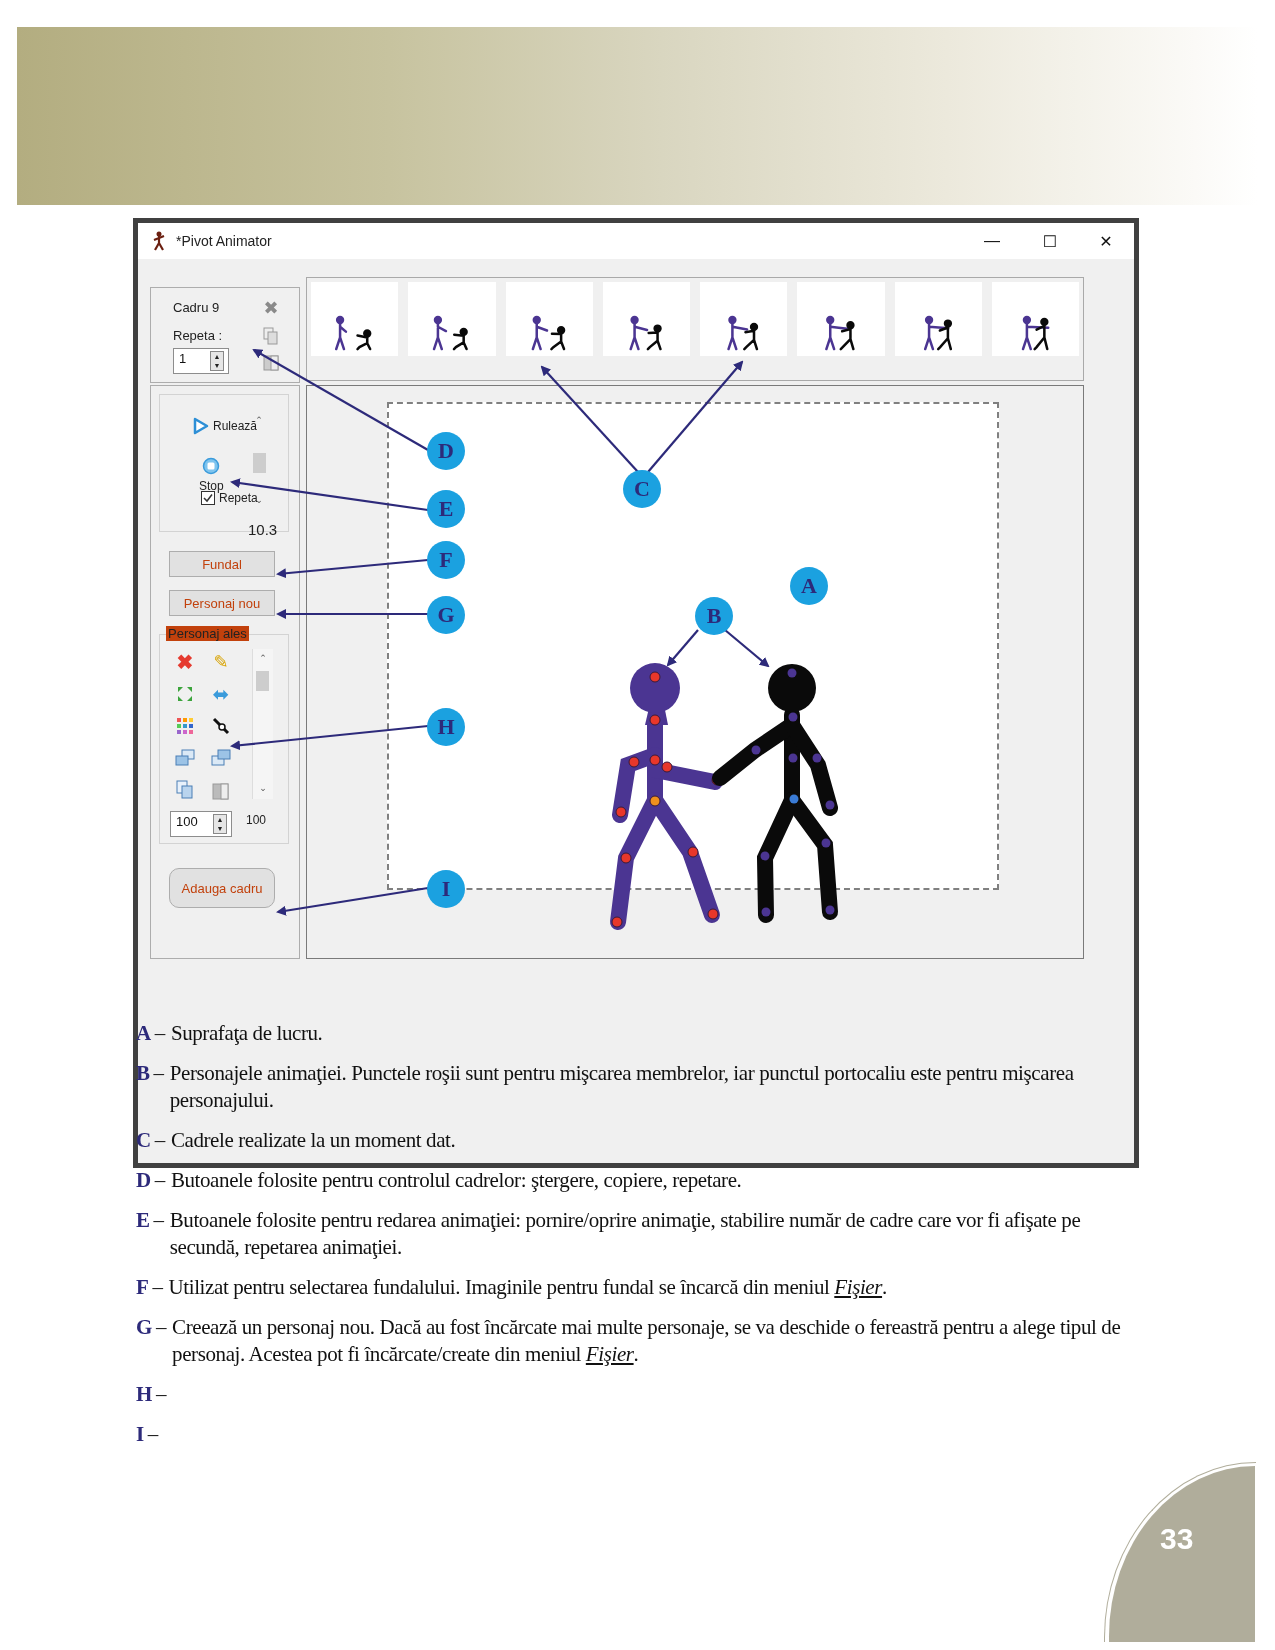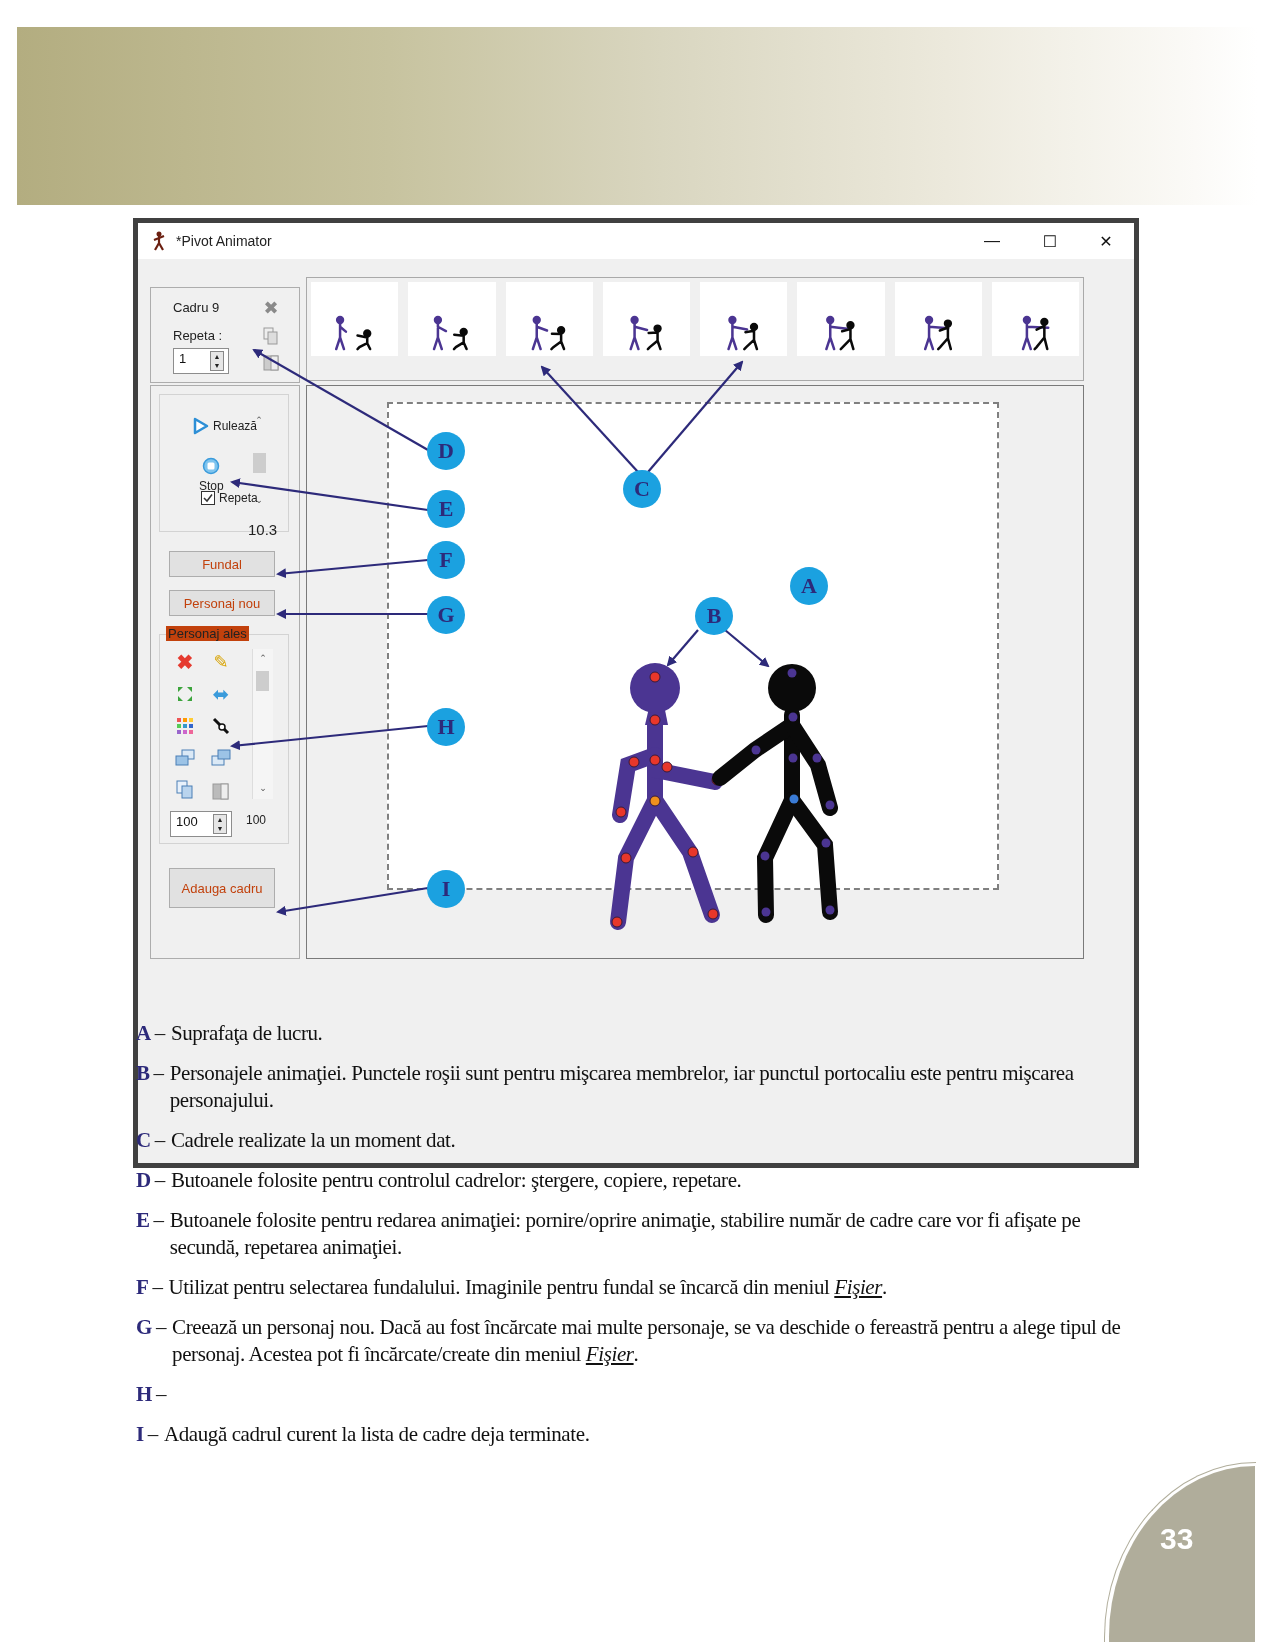--- a/index.html
+++ b/index.html
@@ -38,21 +38,21 @@
   .play-group { position: absolute; left: 8px; top: 8px; width: 130px; height: 138px; border: 1px solid #d3d3d3; box-sizing: border-box; }
   .play-row { position: absolute; left: 8px; font-size: 12px; color: #222; display: flex; align-items: center; gap: 4px; cursor: pointer; margin-left: 25px; }
   .play-scroll { position: absolute; left: 92px; top: 14px; width: 14px; height: 104px; }
   .scroll-thumb { position: absolute; left: 1px; width: 13px; background: #cdcdcd; }
   .scroll-arrow { position: absolute; left: 0; width: 14px; text-align: center; font-size: 9px; color: #555; }
   .fps-val { position: absolute; left: 88px; top: 126px; font-size: 15px; color: #222; }
 
   .btn { position: absolute; height: 26px; background: #e1e1e1; border: 1px solid #adadad; box-sizing: border-box; font-size: 13px; color: #c2410c; display: flex; align-items: center; justify-content: center; cursor: pointer; }
   .btn-fundal { left: 18px; top: 165px; width: 106px; }
   .btn-personaj { left: 18px; top: 204px; width: 106px; }
-  .btn-adauga { left: 18px; top: 482px; width: 106px; height: 40px; }
+  .btn-adauga { left: 18px; top: 482px; width: 106px; height: 40px; border-radius: 10px; }
 
   .char-group { position: absolute; left: 8px; top: 248px; width: 130px; height: 210px; border: 1px solid #d3d3d3; box-sizing: border-box; }
   .char-legend { position: absolute; left: 6px; top: -9px; background: #c2410c; font-size: 13px; color: #222; padding: 0 2px; }
   .tool { position: absolute; width: 22px; height: 22px; display: flex; align-items: center; justify-content: center; cursor: pointer; }
   .char-scroll { position: absolute; left: 92px; top: 14px; width: 20px; height: 150px; background: #f5f5f5; border-left: 1px solid #ddd; }
   .scale-spin { left: 10px; top: 176px; width: 62px; height: 26px; }
   .scale-val { position: absolute; left: 86px; top: 178px; font-size: 12px; color: #222; }
 
   .canvas-panel { left: 168px; top: 162px; width: 778px; height: 574px; border-color: #7a7a7a; background: #f0f0f0; }
   .stage { position: absolute; left: 80px; top: 16px; width: 612px; height: 488px; background: #fff; border: 2px dashed #808080; box-sizing: border-box; }
@@ -441,19 +441,18 @@
       <span class="legend-dash">–</span>
       <span class="legend-text"><span>Creează un personaj nou. Dacă au fost încărcate mai multe personaje, se va deschide o fereastră pentru a alege tipul de personaj. Acestea pot fi încărcate/create din meniul </span><em>Fişier</em><span>.</span></span>
     </div>
     <div class="legend-item">
       <span class="legend-key">H</span>
       <span class="legend-dash">–</span>
     </div>
     <div class="legend-item">
       <span class="legend-key">I</span>
       <span class="legend-dash">–</span>
-      <span class="legend-text"><span>Adaugă cadrul curent la lista de cadre deja terminate.</span></span>
     </div>
   </div>
 
 <div class="page-corner-line"></div>
 <div class="page-corner"></div>
 <div class="page-number">33</div>
 
 </body></html>

